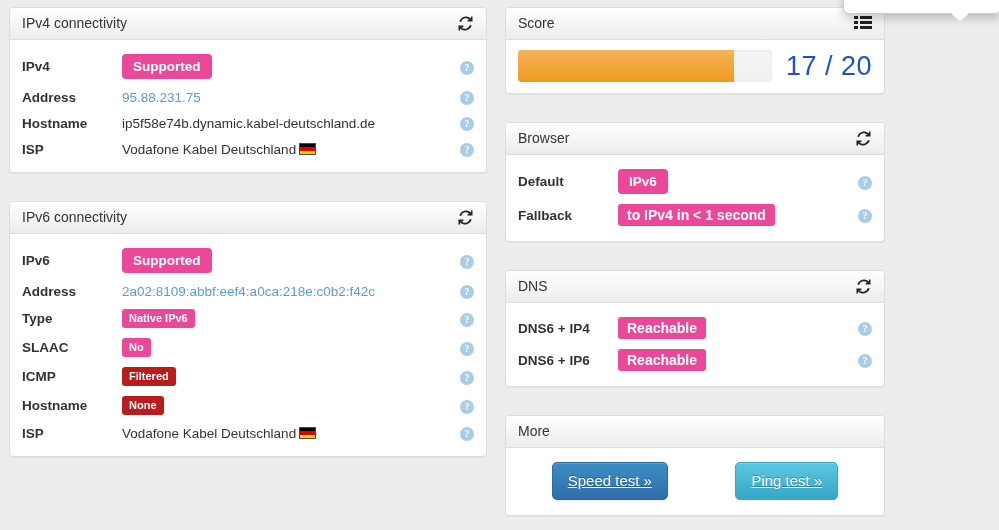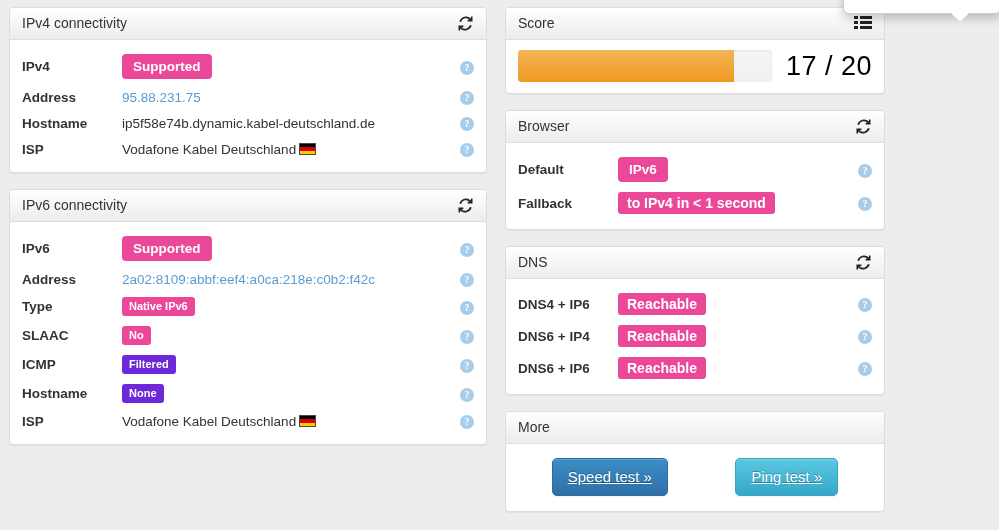--- a/index.html
+++ b/index.html
@@ -22,21 +22,21 @@
   }
   .col { display: flex; flex-direction: column; }
   .col-left  { width: 478px; }
   .col-right { width: 380px; }
 
   .panel {
     background: #ffffff;
     border: 1px solid #dddddd;
     border-radius: 4px;
     box-shadow: 0 1px 1px rgba(0,0,0,0.05);
-    margin-bottom: 16px;
+    margin-bottom: 28px;
   }
   .panel-heading {
     padding: 7px 12px 8px 12px;
     background-image: linear-gradient(to bottom, #ffffff 0%, #ececec 100%);
     background-color: #f5f5f5;
     border-bottom: 1px solid #dddddd;
     border-top-left-radius: 3px;
     border-top-right-radius: 3px;
     display: flex;
     align-items: center;
@@ -106,21 +106,21 @@
   .badge-md {
     display: inline-block;
     padding: 4px 9px;
     font-size: 14px;
     font-weight: bold;
     color: #fff;
     border-radius: 3px;
     line-height: 14px;
   }
   .bg-green  { background-color: #ec4899; }
-  .bg-orange { background-color: #6d28d9; }
+  .bg-orange { background-color: #b91c1c; }
 
   .help-icon {
     display: inline-block;
     width: 14px; height: 14px;
     border-radius: 50%;
     background: #a9cde8;
     color: #ffffff;
     font-size: 10px;
     font-weight: bold;
     line-height: 14px;
@@ -145,21 +145,21 @@
     overflow: hidden;
     box-shadow: inset 0 1px 2px rgba(0,0,0,0.08);
   }
   .progress-bar {
     height: 100%;
     background-image: linear-gradient(to bottom, #f4b459 0%, #ef9a20 100%);
     background-color: #f0ad4e;
   }
   .score-text {
     font-size: 27px;
-    color: #000000;
+    color: #1d4ed8;
     white-space: nowrap;
     line-height: 32px;
     letter-spacing: 0.5px;
   }
 
   
   .popover {
     position: absolute;
     top: -14px;
     left: 843px;
@@ -387,25 +387,20 @@
           <svg width="17" height="17" viewBox="0 0 16 16" aria-hidden="true">
             <path fill="currentColor" d="M13.1 3.3A6.5 6.5 0 0 0 2.2 6.1l1.6.4A4.8 4.8 0 0 1 11.9 4.5L10 4.5l0 1.6 4.6 0 0-4.6-1.5 0z"></path>
             <path fill="currentColor" d="M2.9 12.7a6.5 6.5 0 0 0 10.9-2.8l-1.6-.4A4.8 4.8 0 0 1 4.1 11.5L6 11.5l0-1.6-4.6 0 0 4.6 1.5 0z"></path>
           </svg>
         </span>
       </div>
       <div class="panel-body">
         <table class="rows">
             <tbody>
           <tr>
-            <td class="lbl">DNS4 + IP6</td>
-            <td class="val"><span class="badge-md bg-green">Reachable</span></td>
-            <td class="help"><span class="help-icon">?</span></td>
-          </tr>
-          <tr>
             <td class="lbl">DNS6 + IP4</td>
             <td class="val"><span class="badge-md bg-green">Reachable</span></td>
             <td class="help"><span class="help-icon">?</span></td>
           </tr>
           <tr>
             <td class="lbl">DNS6 + IP6</td>
             <td class="val"><span class="badge-md bg-green">Reachable</span></td>
             <td class="help"><span class="help-icon">?</span></td>
           </tr>
         </tbody>

